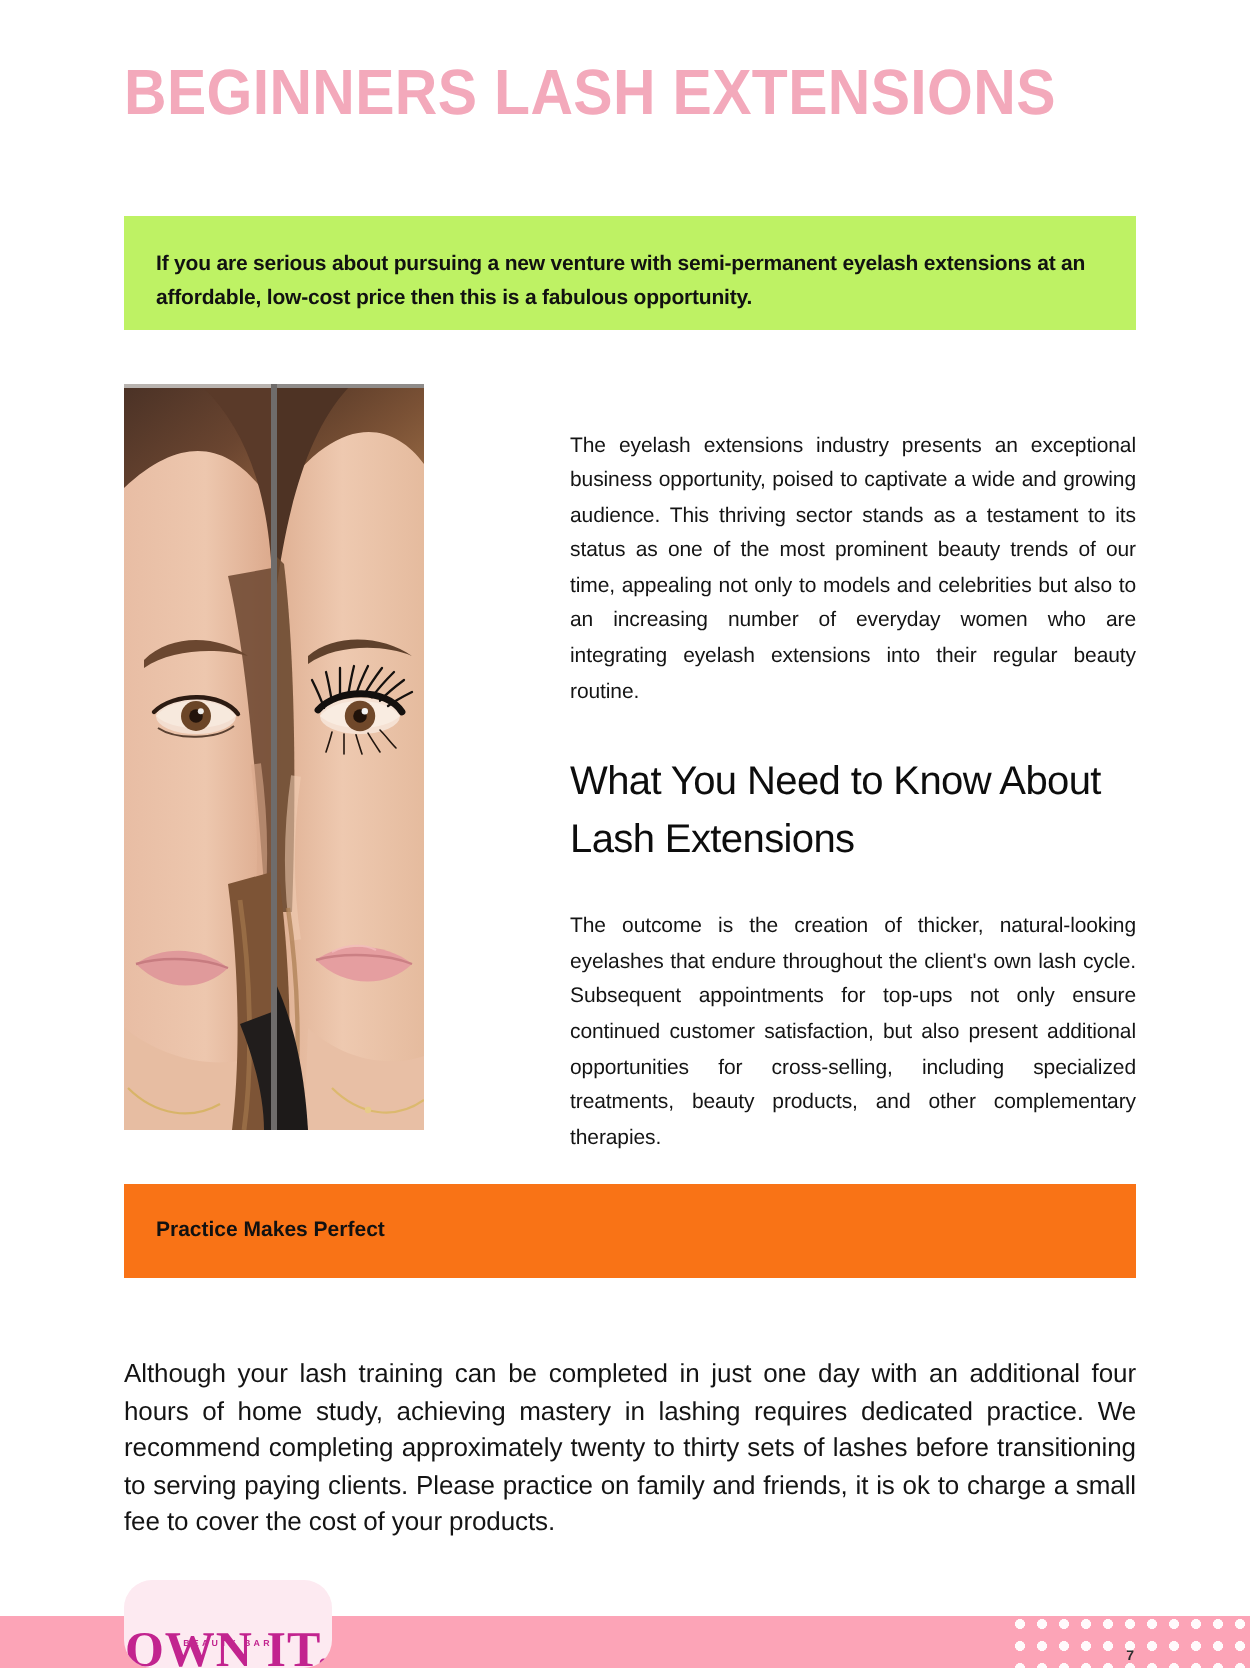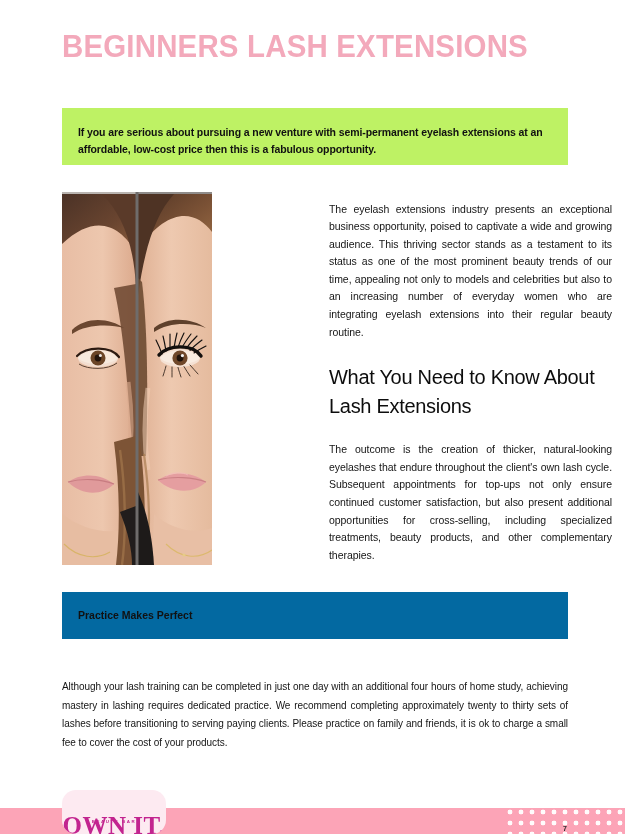--- a/index.html
+++ b/index.html
@@ -70,23 +70,22 @@
   }
   .photo-canvas {
     position: absolute;
     inset: 0;
   }
   .photo-canvas svg { display: block; width: 100%; height: 100%; }
 
   .right-col {
     position: absolute;
     left: 285px;
-    top: 190px;
+    top: 204px;
     width: 283px;
-    margin-left: 44px;
   }
   .body-par {
     font-size: 10.5px;
     line-height: 17.6px;
     text-align: justify;
     color: #141414;
     letter-spacing: -0.05px;
   }
   .section-head {
     font-size: 20px;
@@ -98,38 +97,38 @@
     letter-spacing: -0.3px;
   }
 
   
   .practice-banner {
     position: absolute;
     left: 62px;
     top: 592px;
     width: 506px;
     height: 47px;
-    background: #0369a1;
+    background: #f97316;
     box-sizing: border-box;
     padding: 16px 16px 0 16px;
   }
   .practice-text {
     font-size: 10.5px;
     line-height: 14px;
     font-weight: 700;
     color: #111111;
   }
 
   
   .bottom-par {
     position: absolute;
     left: 62px;
     top: 662px;
     width: 506px;
-    font-size: 10px;
+    font-size: 13px;
     line-height: 18.6px;
     text-align: justify;
     color: #141414;
     letter-spacing: -0.05px;
     margin-top: 16px;
   }
 
   
   .footer-bar {
     position: absolute;

